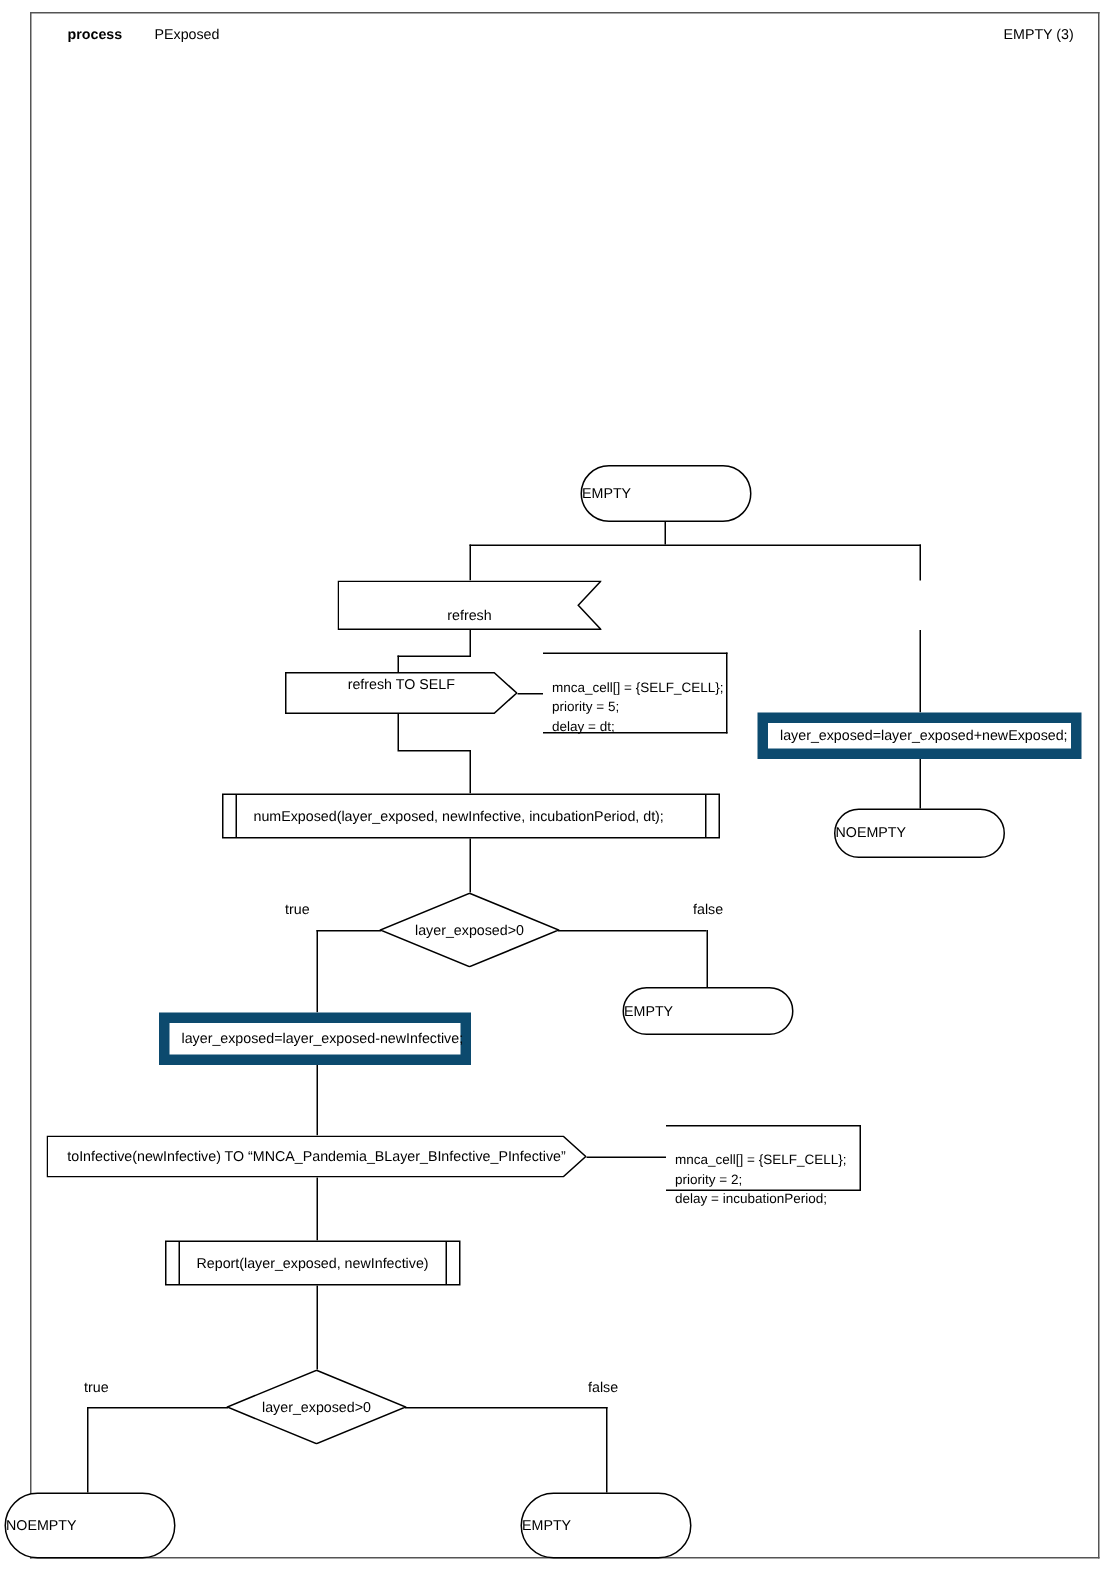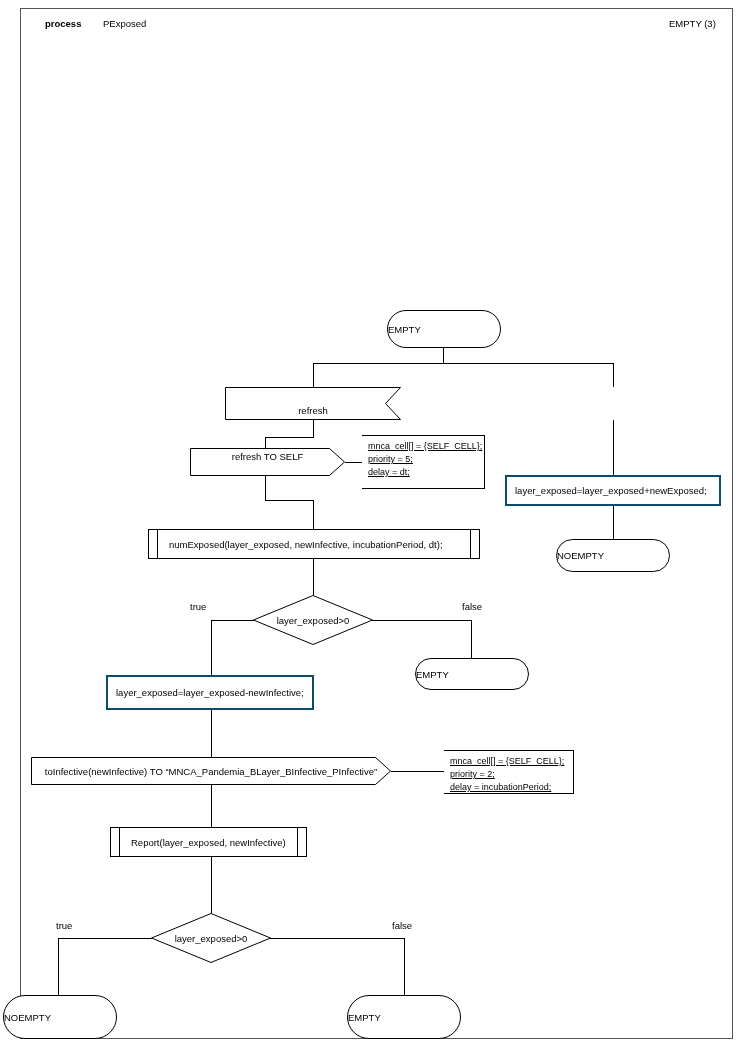--- a/index.html
+++ b/index.html
@@ -61,21 +61,21 @@
     align-items:center;
     justify-content:flex-start;
     font-size:9.5px;
     color:#000;
     white-space:nowrap;
   }
   
   .task{
     position:absolute;
     box-sizing:border-box;
-    border:2px solid #0c4a6e;
+    border:7px solid #0c4a6e;
     background:#fff;
     display:flex;
     align-items:center;
     font-size:9.5px;
     color:#000;
     white-space:nowrap;
     padding-left:8px;
   }
   
   .proc{
@@ -130,23 +130,22 @@
   
   .comment{
     position:absolute;
     box-sizing:border-box;
     border:1px solid #000;
     border-left:none;
     background:#fff;
     font-size:9px;
     color:#000;
     line-height:13px;
-    padding:4px 6px 4px 6px;
+    padding:16px 6px 4px 6px;
     white-space:pre;
-    text-decoration:underline;
   }
   .branch-label{
     position:absolute;
     font-size:9.5px;
     color:#000;
     white-space:nowrap;
   }
 </style>
 </head>
 <body>

